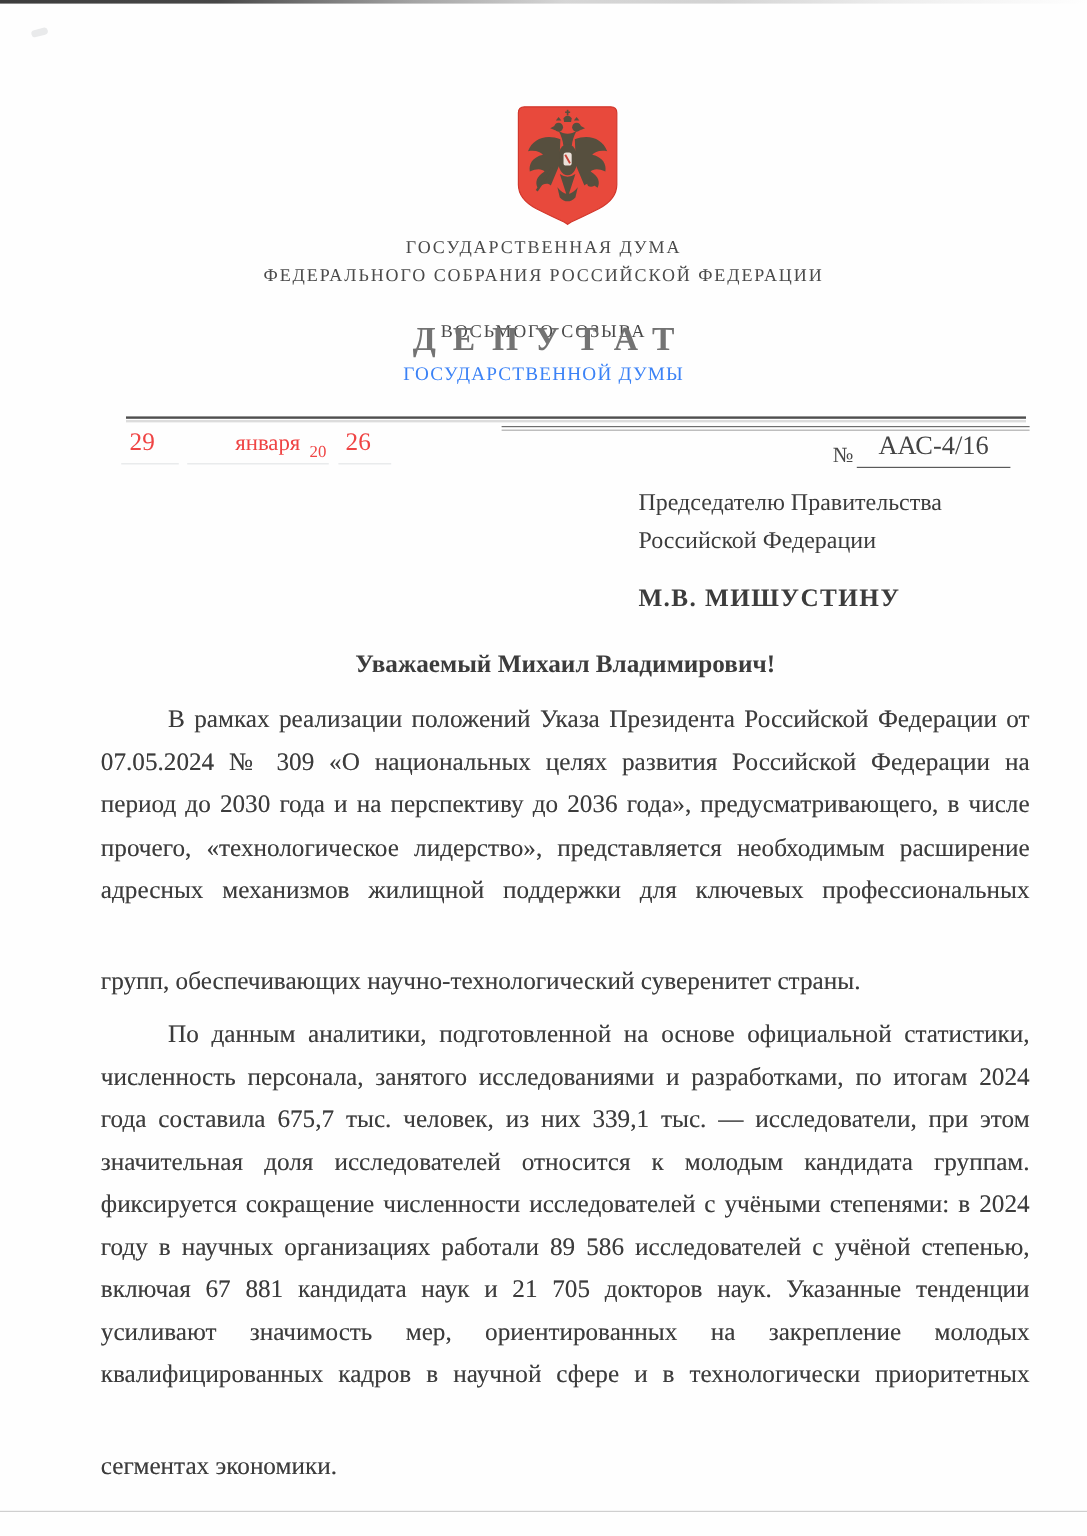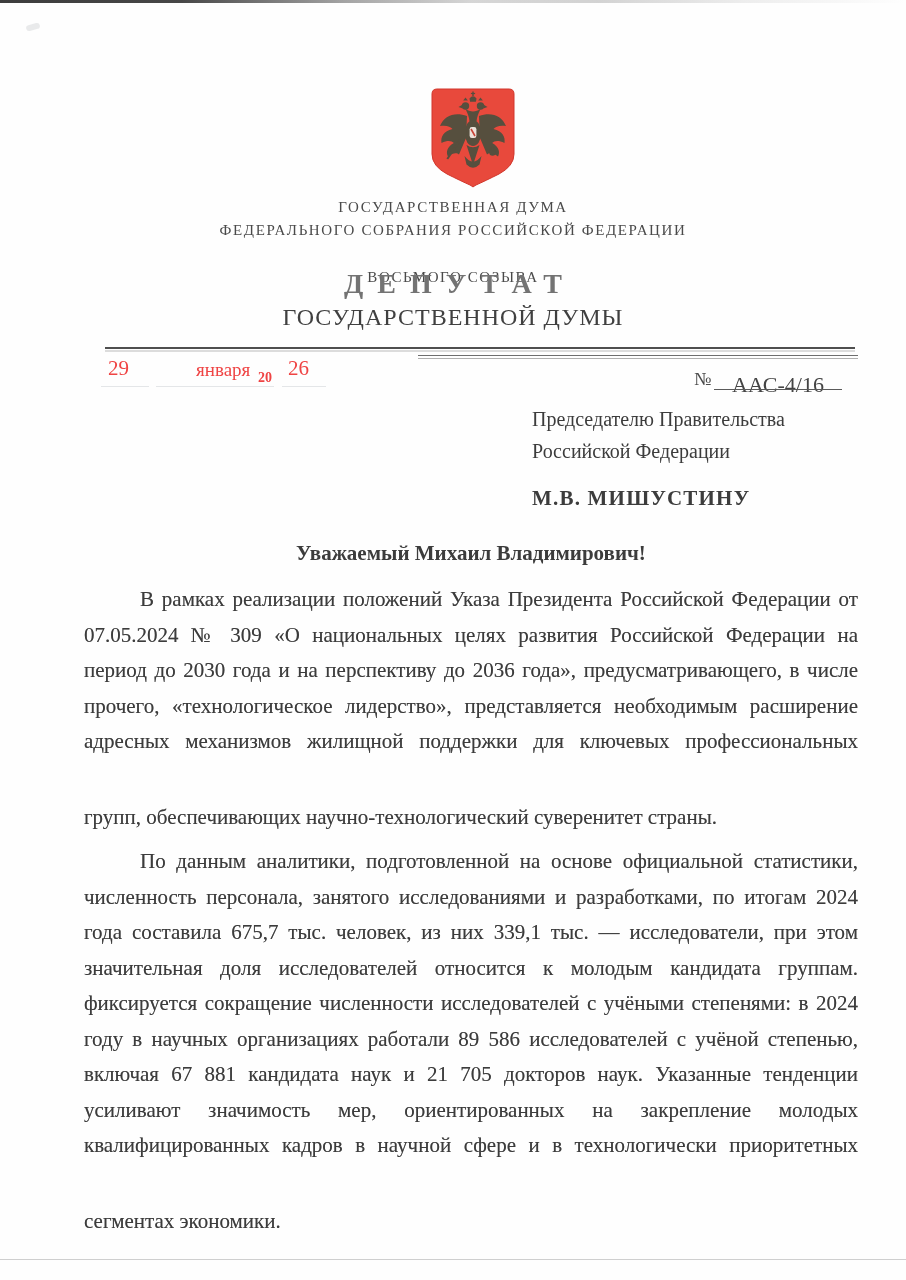--- a/index.html
+++ b/index.html
@@ -27,37 +27,37 @@
   }
   
   .emblem{position:absolute;top:86px;left:429px;width:88px;height:102px;}
   
   .lh{position:absolute;left:0;width:906px;text-align:center;color:#4a4a4a;}
   .lh-small{font-size:15px;letter-spacing:1.6px;}
   .lh1{top:199px;}
   .lh2{top:222px;}
   .lh3{top:245px;margin-top:24px;}
   .lh-title{top:268px;font-size:28px;font-weight:bold;letter-spacing:14px;color:#737373;text-indent:14px;}
-  .lh-subtitle{top:304px;font-size:24px;letter-spacing:1px;color:#404040;}
+  .lh-subtitle{top:304px;font-size:16px;letter-spacing:1px;color:#3b82f6;}
   
   .rule-left{position:absolute;top:347px;left:105px;width:750px;height:2px;background:#4f4f4f;box-shadow:0 3px 0 rgba(120,120,120,.25);}
   .rule-right{position:absolute;top:355px;left:418px;width:440px;height:1px;background:#6e6e6e;box-shadow:0 3px 0 rgba(110,110,110,.55);}
   
   .faint{position:absolute;color:#ef4444;}
   .fd-day{top:356px;left:108px;font-size:21px;}
   .fd-month{top:359px;left:196px;font-size:19px;}
-  .fd-century{top:370px;left:258px;font-size:14px;font-weight:bold;}
+  .fd-century{top:370px;left:258px;font-size:14px;}
   .fd-year{top:356px;left:288px;font-size:21px;}
   .fd-u{position:absolute;height:1px;background:#e4e6e8;}
   .fd-u1{top:386px;left:101px;width:48px;}
   .fd-u2{top:386px;left:156px;width:118px;}
   .fd-u3{top:386px;left:282px;width:44px;}
   
   .ref-label{position:absolute;top:369px;left:694px;font-size:18px;color:#4a4a4a;}
-  .ref-value{position:absolute;top:372px;left:716px;width:124px;font-size:22px;text-align:center;color:#444;}
+  .ref-value{position:absolute;top:358px;left:716px;width:124px;font-size:22px;text-align:center;color:#444;}
   .ref-underline{position:absolute;top:389px;left:714px;width:128px;height:1px;background:#5a5a5a;}
   
   .addressee{position:absolute;top:403px;left:532px;font-size:20px;line-height:32px;}
   .addressee-name{position:absolute;top:486px;left:532px;font-size:21px;font-weight:bold;letter-spacing:1.2px;}
   
   .salutation{position:absolute;top:541px;left:84px;width:774px;text-align:center;font-size:21px;font-weight:bold;}
   
   .para{position:absolute;left:84px;width:774px;font-size:21px;}
   .para1{top:582px;}
   .para2{top:844px;}

